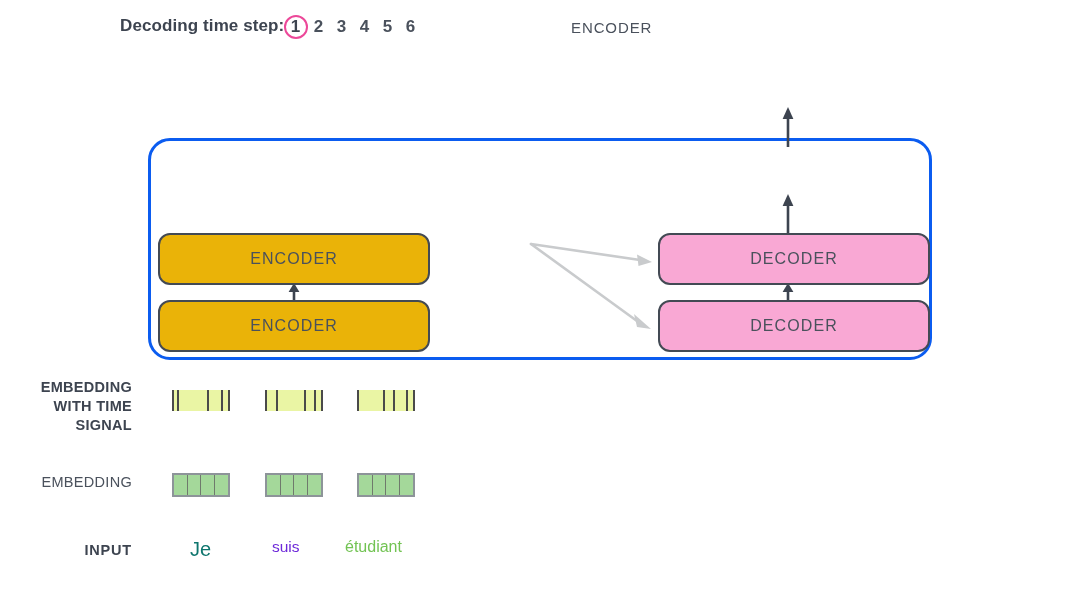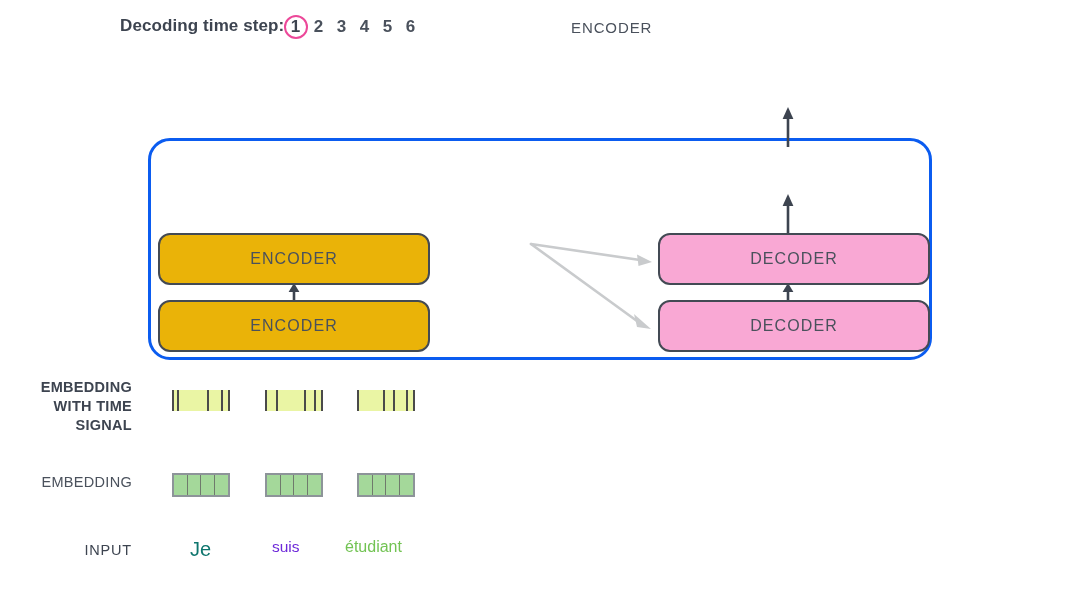--- a/index.html
+++ b/index.html
@@ -157,21 +157,21 @@
     width: 132px;
     font-size: 14.5px;
     letter-spacing: 0.3px;
     color: #4a515c;
   }
   #lbl-input {
     left: 0px;
     top: 542px;
     width: 132px;
     font-size: 14.5px;
-    font-weight: normal;
+    font-weight: bold;
     letter-spacing: 0.8px;
   }
 
   
   .vec {
     position: absolute;
     display: flex;
     height: 21px;
   }
   .vec.time .cell {

